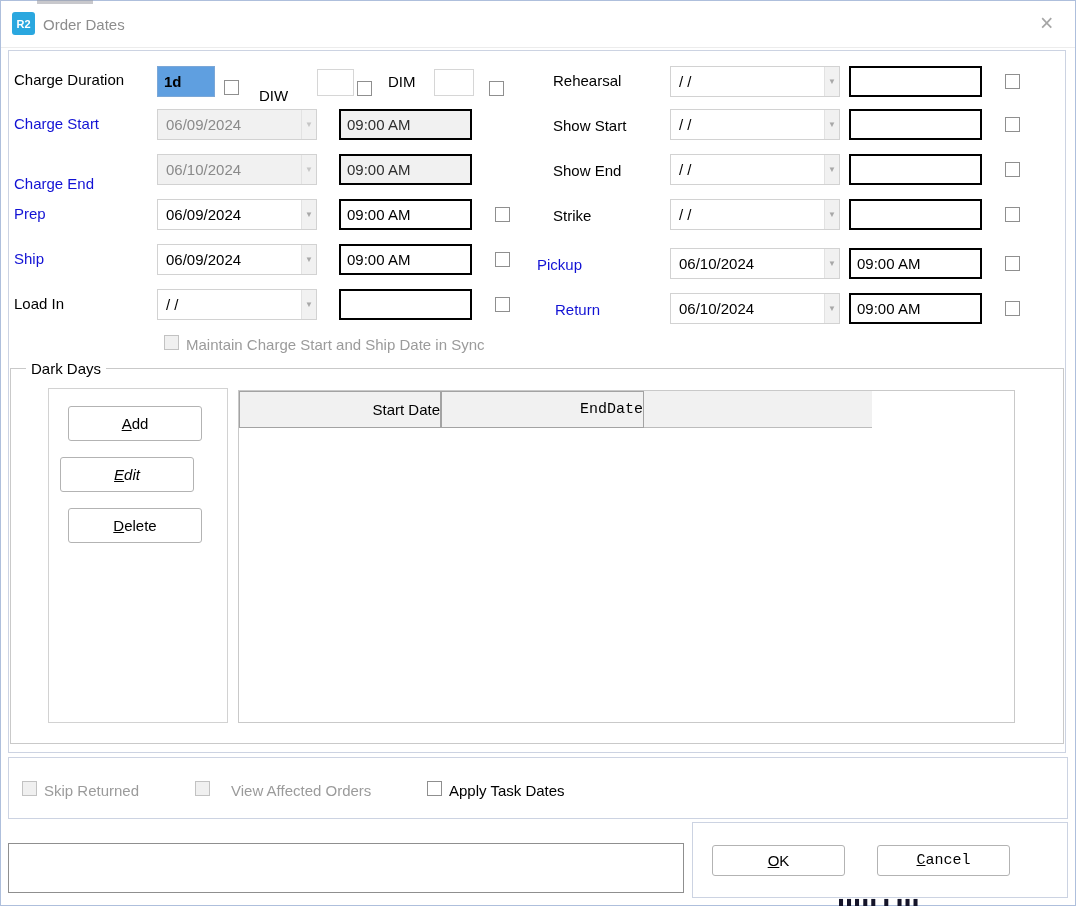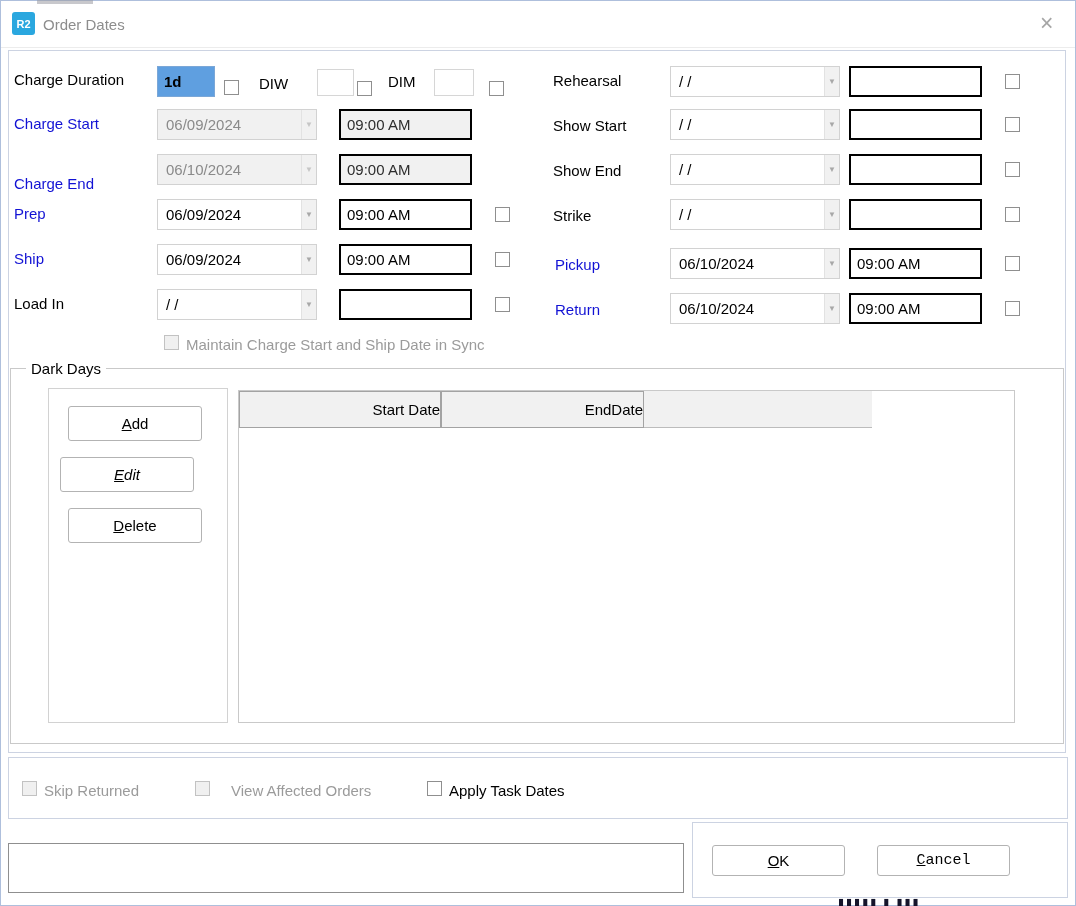--- a/index.html
+++ b/index.html
@@ -44,21 +44,21 @@
 <span class="lbl" style="left:1040px;top:10px;color:#a6a6a6;font-size:23px;">×</span>
 <div class="abs" style="left:1px;top:47px;width:1074px;height:1px;background:#ececec;"></div>
 
 <div class="panel" style="left:8px;top:50px;width:1058px;height:703px;"></div>
 
 <span class="lbl" style="left:14px;top:71px;">Charge Duration</span>
 <div class="abs" style="left:157px;top:66px;width:58px;height:31px;border:1px solid #7ba7d7;background:#5f9fe0;">
   <span style="display:flex;align-items:center;height:100%;padding-left:6px;color:#000000;font-weight:bold;">1d</span>
 </div>
 <div class="cb" style="left:224px;top:80px;"></div>
-<span class="lbl" style="left:259px;top:75px;">DIW</span>
+<span class="lbl" style="left:259px;top:87px;">DIW</span>
 <div class="smallf" style="left:317px;top:69px;width:37px;"></div>
 <div class="cb" style="left:357px;top:81px;"></div>
 <span class="lbl" style="left:388px;top:73px;">DIM</span>
 <div class="smallf" style="left:434px;top:69px;width:40px;"></div>
 <div class="cb" style="left:489px;top:81px;"></div>
 
 <span class="lbl blue" style="left:14px;top:115px;">Charge Start</span>
 <div class="datef dis" style="left:157px;top:109px;width:160px;">
   <span class="val">06/09/2024</span>
   <span class="dd">▼</span>
@@ -121,21 +121,21 @@
 <div class="cb" style="left:1005px;top:162px;"></div>
 
 <span class="lbl" style="left:553px;top:207px;">Strike</span>
 <div class="datef" style="left:670px;top:199px;width:170px;">
   <span class="val">/ /</span>
   <span class="dd">▼</span>
 </div>
 <div class="timef" style="left:849px;top:199px;"></div>
 <div class="cb" style="left:1005px;top:207px;"></div>
 
-<span class="lbl blue" style="left:555px;top:256px;text-align:right;">Pickup</span>
+<span class="lbl blue" style="left:537px;top:256px;text-align:right;">Pickup</span>
 <div class="datef" style="left:670px;top:248px;width:170px;">
   <span class="val">06/10/2024</span>
   <span class="dd">▼</span>
 </div>
 <div class="timef" style="left:849px;top:248px;">09:00 AM</div>
 <div class="cb" style="left:1005px;top:256px;"></div>
 
 <span class="lbl blue" style="left:555px;top:301px;">Return</span>
 <div class="datef" style="left:670px;top:293px;width:170px;">
   <span class="val">06/10/2024</span>
@@ -156,21 +156,21 @@
 </button>
 <button class="btn" style="left:60px;top:457px;width:134px;height:35px;font-style:italic;">
   <span>Edit</span>
 </button>
 <button class="btn" style="left:68px;top:508px;width:134px;height:35px;">
   <span>Delete</span>
 </button>
 
 <div class="panel" style="left:238px;top:390px;width:777px;height:333px;border-color:#c9c9c9;background:#fff;">
   <div class="hcell" style="width:202px;">Start Date</div>
-  <div class="hcell" style="width:203px;">EndDate</div>
+  <div class="hcell" style="width:203px;font-family:Liberation Mono, monospace;">EndDate</div>
   <div class="hcell filler" style="width:228px;"></div>
 </div>
 
 <div class="panel" style="left:8px;top:757px;width:1060px;height:62px;"></div>
 <div class="cb dis" style="left:22px;top:781px;"></div>
 <span class="lbl gray" style="left:44px;top:782px;">Skip Returned</span>
 <div class="cb dis" style="left:195px;top:781px;"></div>
 <span class="lbl gray" style="left:231px;top:782px;">View Affected Orders</span>
 <div class="cb" style="left:427px;top:781px;"></div>
 <span class="lbl" style="left:449px;top:782px;">Apply Task Dates</span>

